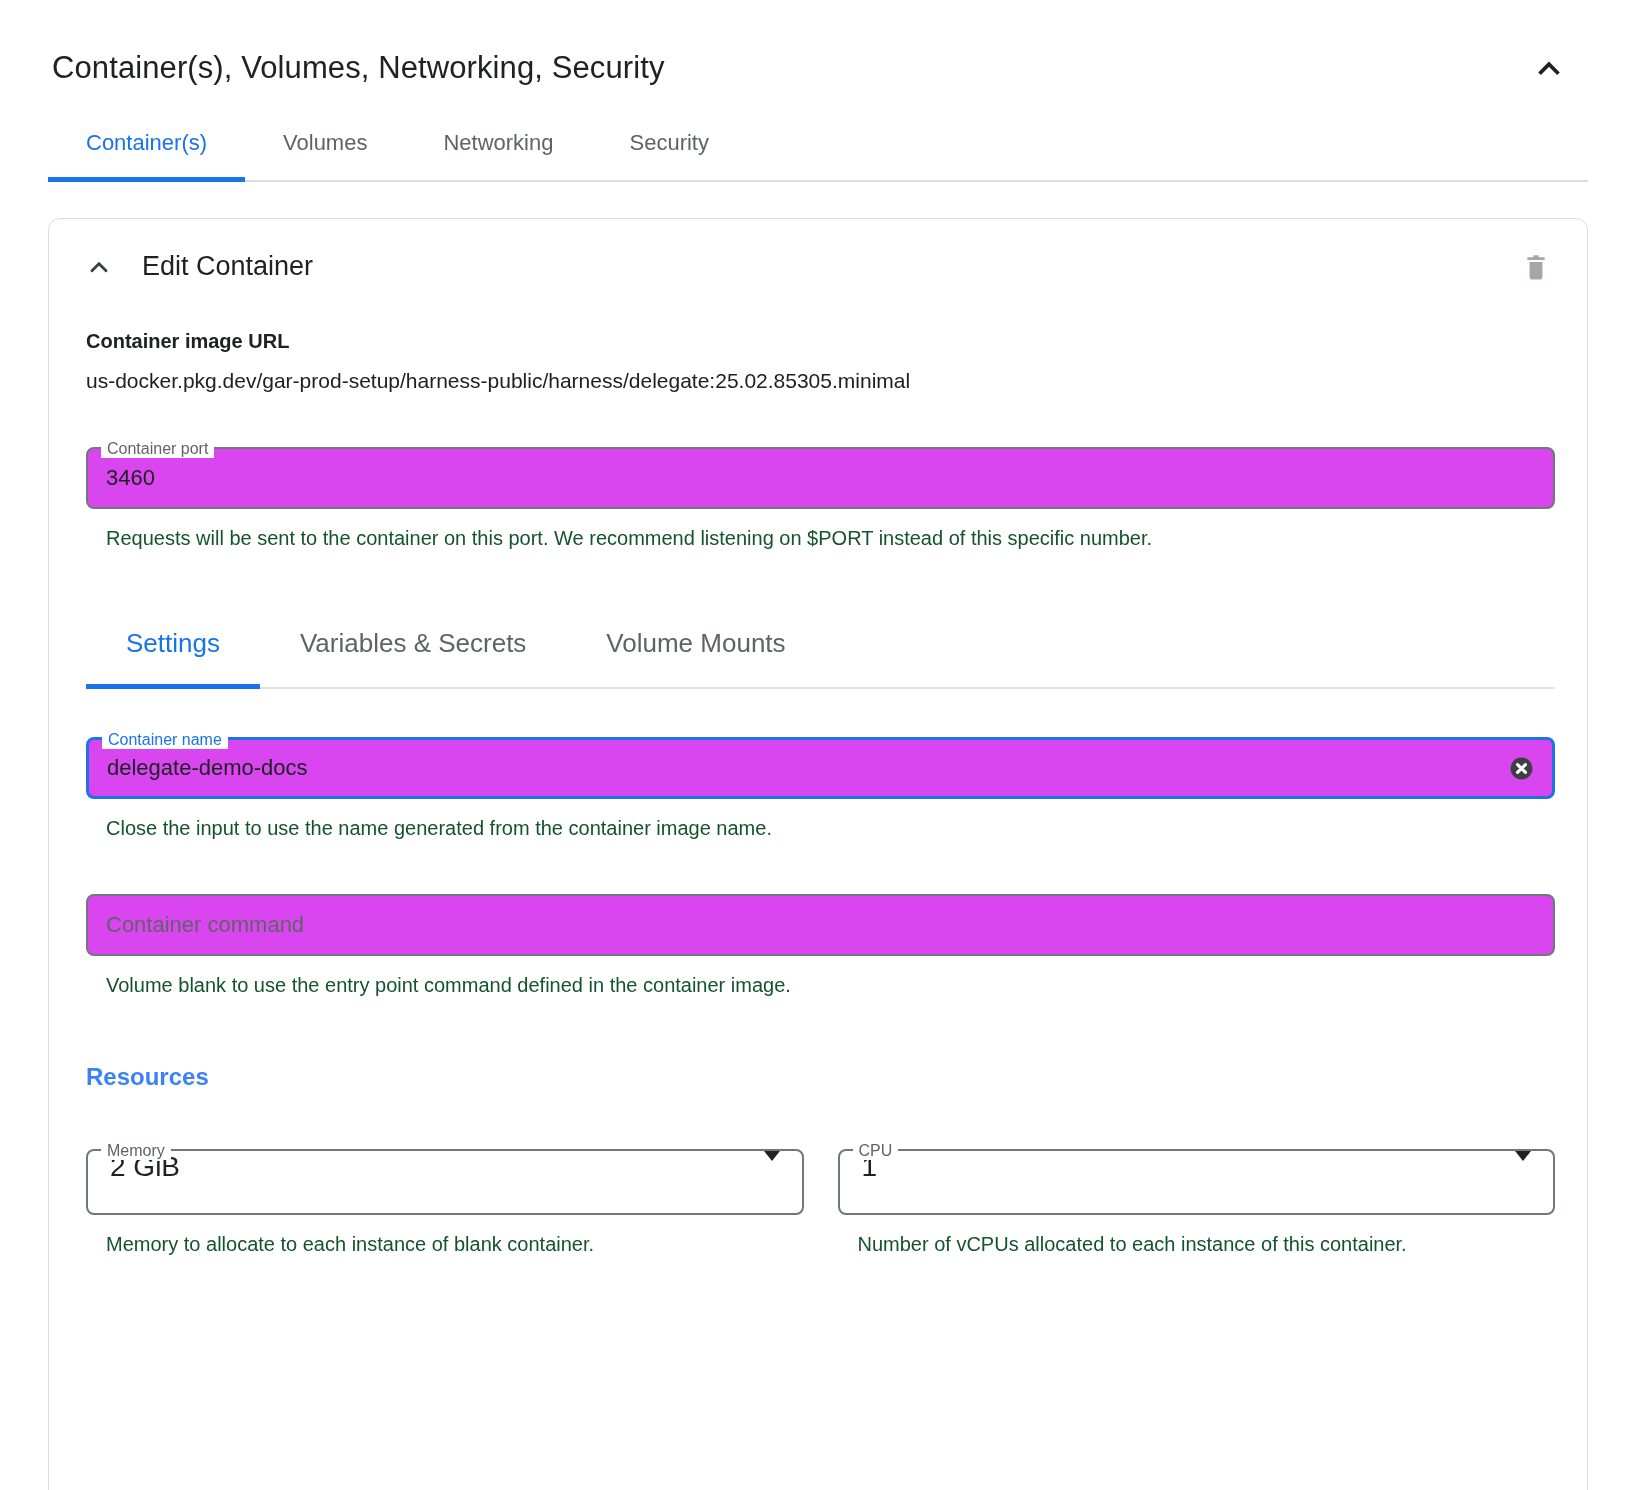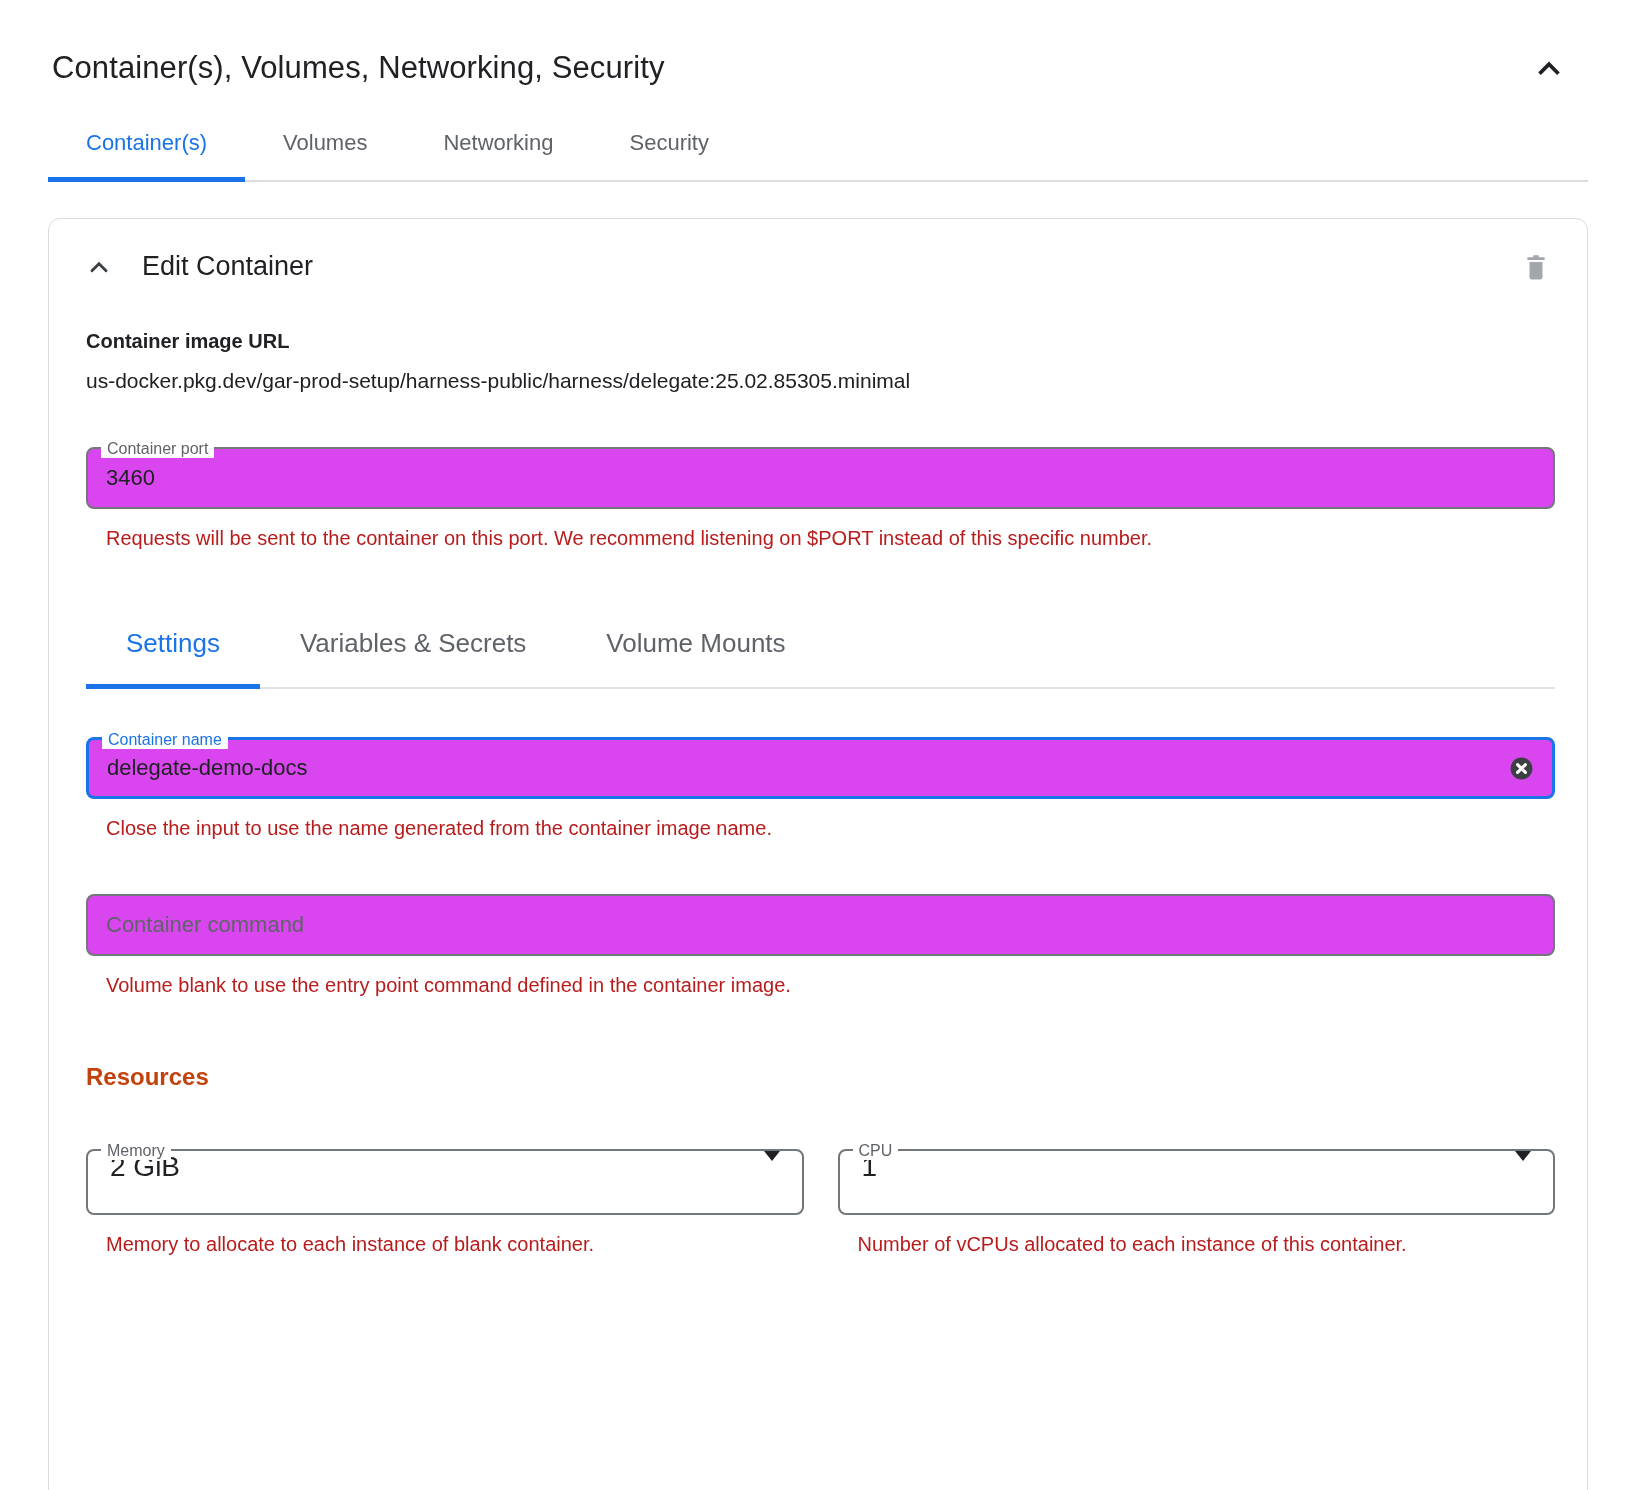--- a/index.html
+++ b/index.html
@@ -127,21 +127,21 @@
     padding: 0;
   }
   .tbox input::placeholder { color: #5f6368; opacity: 1; }
   .field.focused .tbox { border: 3px solid #1a73e8; }
   .field.focused .notch-label { color: #1a73e8; }
   .clear-btn { flex: 0 0 auto; margin-left: 12px; }
 
   .helper {
     margin: 14px 0 0 20px;
     font-size: 20px;
-    color: #b91c1c;
+    color: #14532d;
     line-height: 31px;
   }
 
   
   .inner-tabs {
     display: flex;
     margin-top: 74px;
     border-bottom: 2px solid #e1e3e6;
   }
   .inner-tab {
@@ -165,21 +165,21 @@
   .mt-name { margin-top: 48px; }
   .mt-port { margin-top: 54px; }
   .mt-cmd  { margin-top: 50px; }
   .mt-args { margin-top: 54px; }
 
   
   .resources-title {
     margin-top: 62px;
     font-size: 24px;
     font-weight: 700;
-    color: #c2410c;
+    color: #3b82f6;
   }
   .res-row {
     display: flex;
     gap: 34px;
     margin-top: 58px;
   }
   .res-col { flex: 1; min-width: 0; }
   .sbox {
     position: relative;
     height: 66px;

